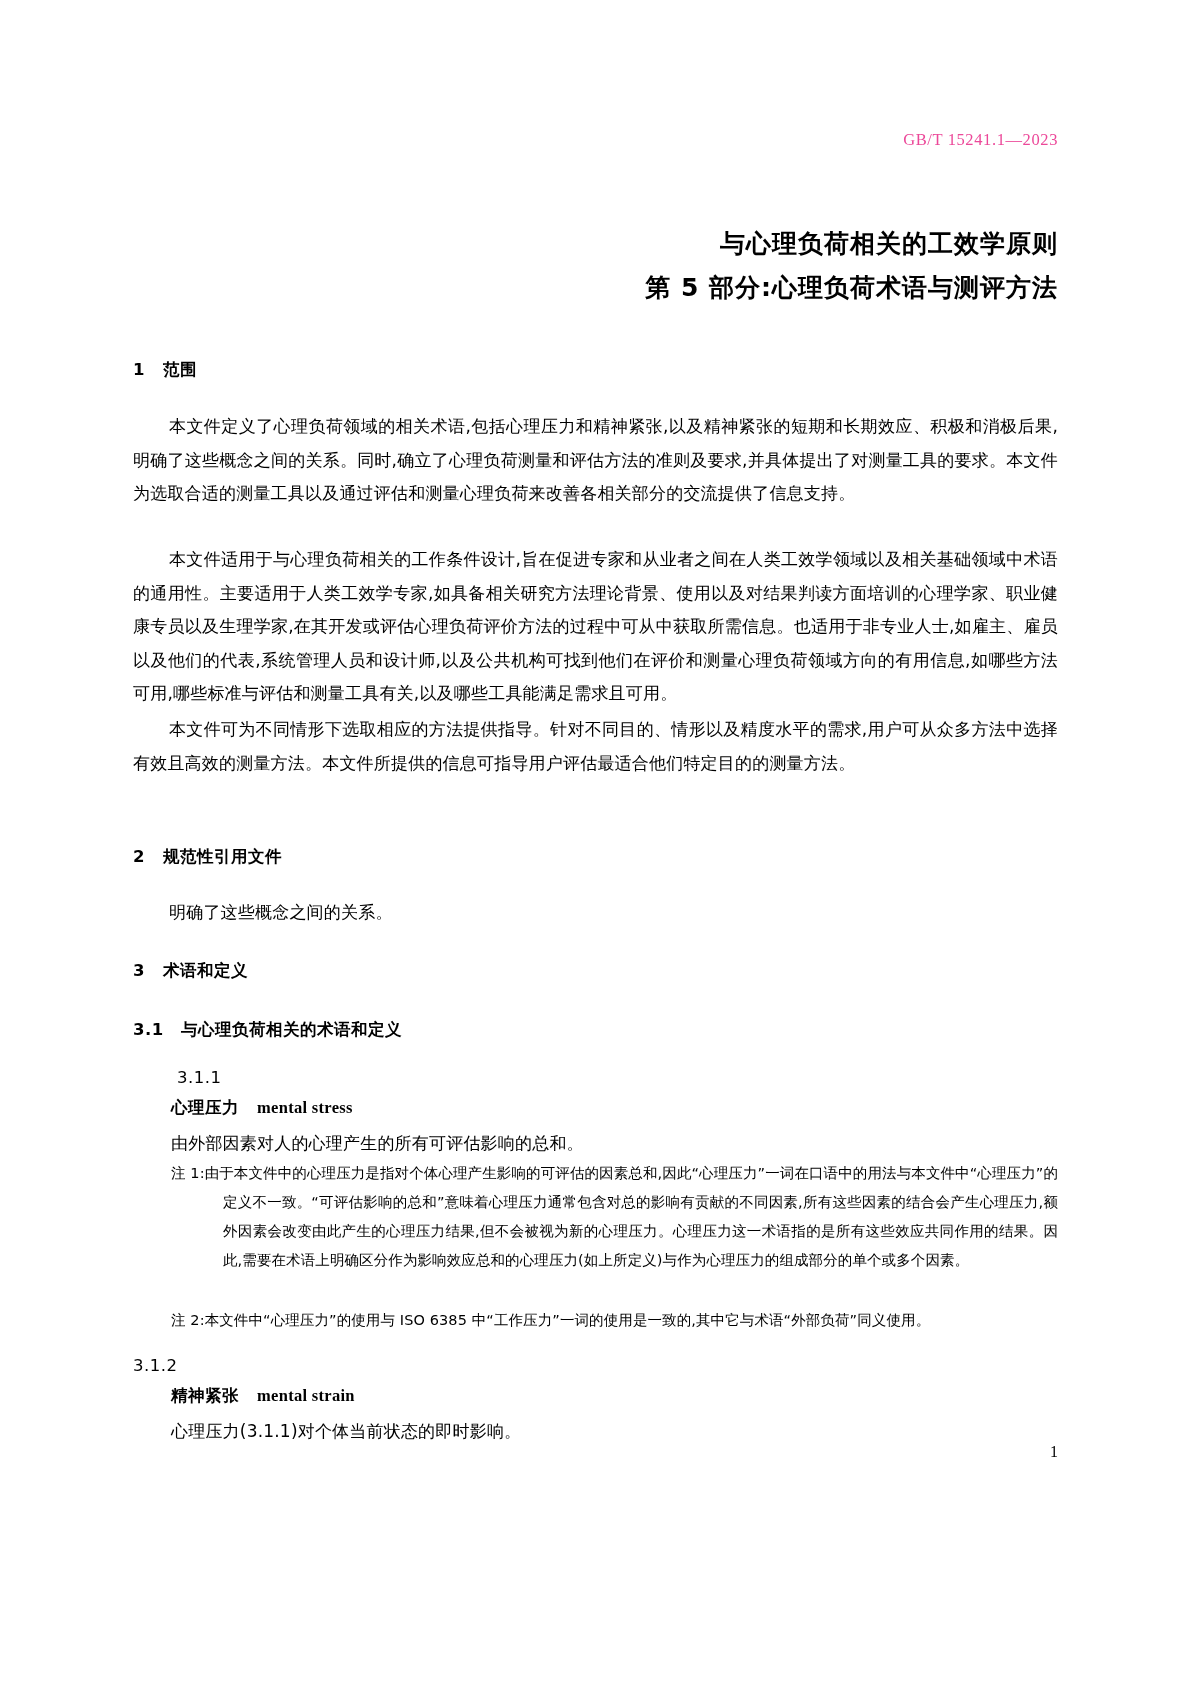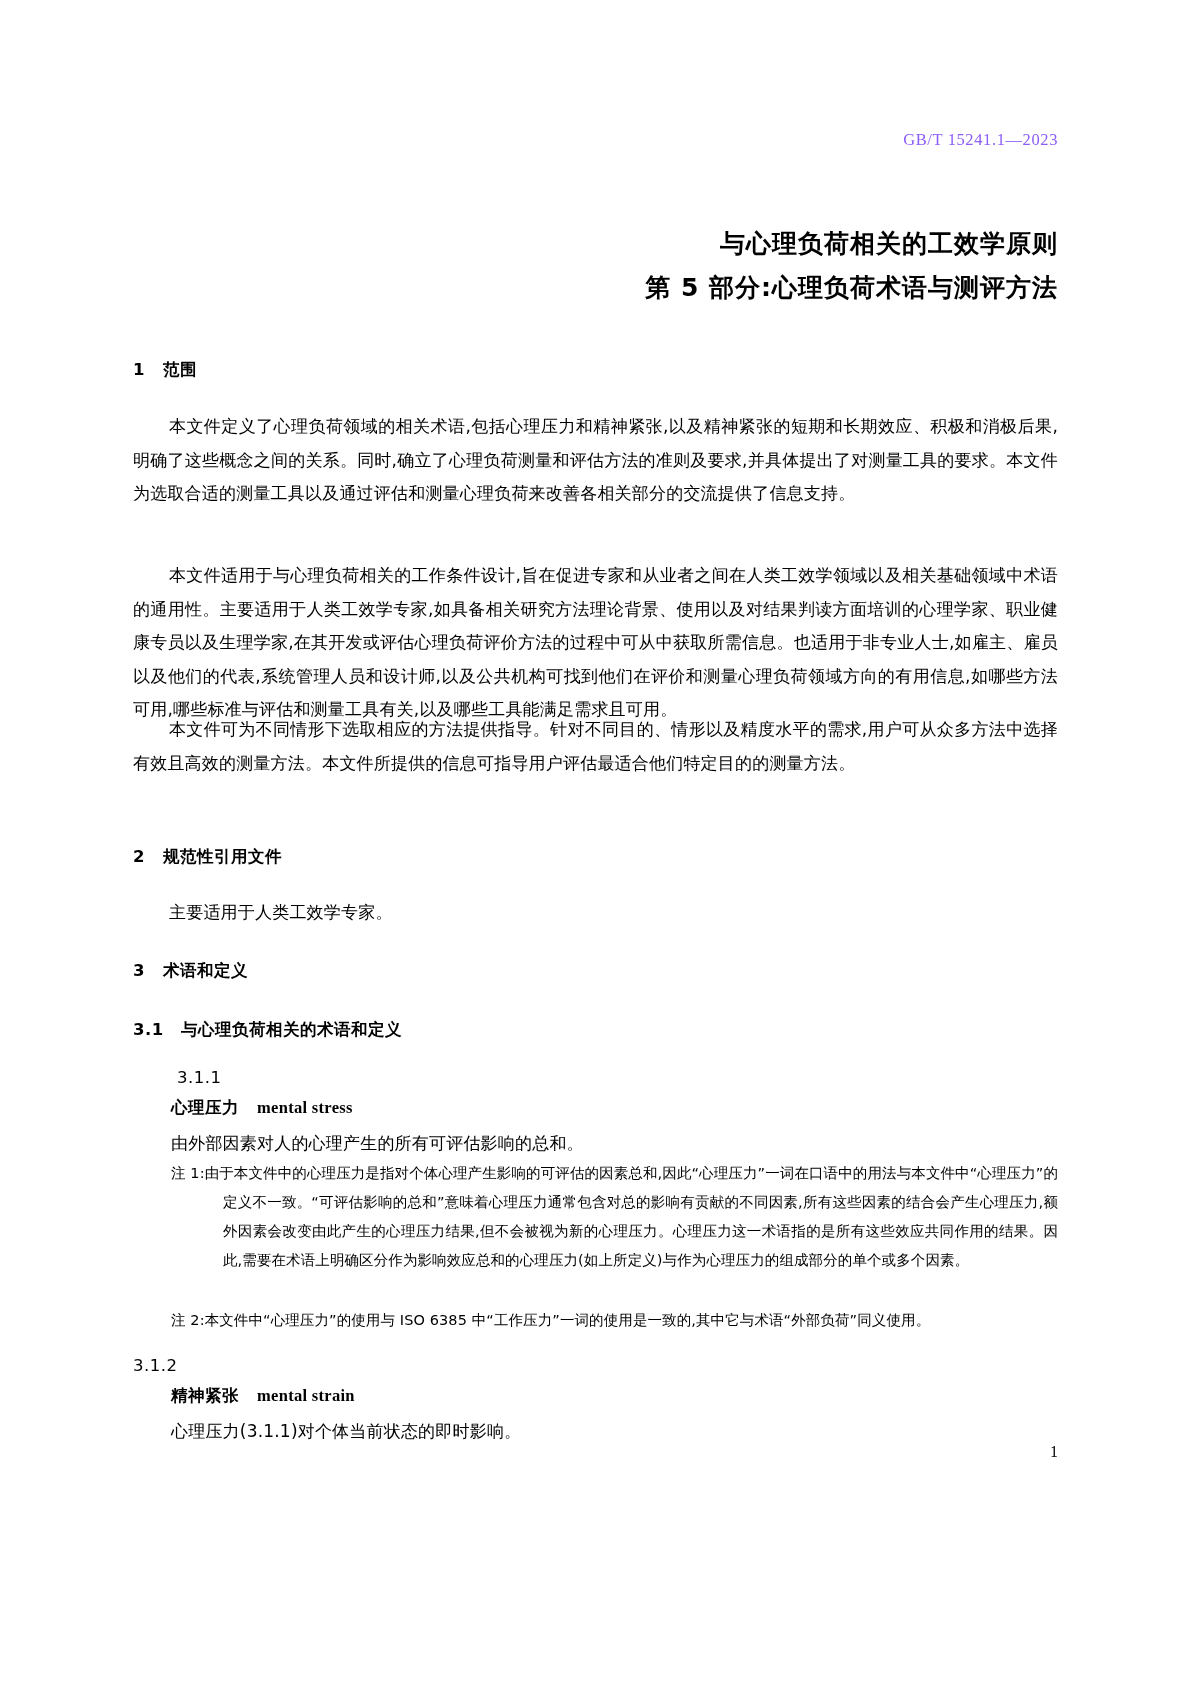--- a/index.html
+++ b/index.html
@@ -27,21 +27,21 @@
     height: 1685px;
   }
   
   .header {
     position: absolute;
     top: 130px;
     right: 0;
     font-family: "Liberation Serif", serif;
     font-size: 16.5px;
     letter-spacing: 0.6px;
-    color: #8b5cf6;
+    color: #ec4899;
     white-space: nowrap;
   }
   
   .doc-title {
     position: absolute;
     top: 222px;
     left: 0;
     width: 925px;
     text-align: right;
     font-family: "DejaVu Sans", sans-serif;
@@ -173,29 +173,29 @@
       <span>与心理负荷相关的工效学原则</span>
       <span class="l2">第 5 部分:心理负荷术语与测评方法</span>
     </div>
 
     <div class="h1" style="top: 359px;">
       <span class="num">1</span><span>范围</span>
     </div>
 
     <div class="para indent" style="top: 410px;">本文件定义了心理负荷领域的相关术语,包括心理压力和精神紧张,以及精神紧张的短期和长期效应、积极和消极后果,明确了这些概念之间的关系。同时,确立了心理负荷测量和评估方法的准则及要求,并具体提出了对测量工具的要求。本文件为选取合适的测量工具以及通过评估和测量心理负荷来改善各相关部分的交流提供了信息支持。</div>
 
-    <div class="para indent" style="top: 543px; margin-top: 16px;">本文件适用于与心理负荷相关的工作条件设计,旨在促进专家和从业者之间在人类工效学领域以及相关基础领域中术语的通用性。主要适用于人类工效学专家,如具备相关研究方法理论背景、使用以及对结果判读方面培训的心理学家、职业健康专员以及生理学家,在其开发或评估心理负荷评价方法的过程中可从中获取所需信息。也适用于非专业人士,如雇主、雇员以及他们的代表,系统管理人员和设计师,以及公共机构可找到他们在评价和测量心理负荷领域方向的有用信息,如哪些方法可用,哪些标准与评估和测量工具有关,以及哪些工具能满足需求且可用。</div>
+    <div class="para indent" style="top: 543px;">本文件适用于与心理负荷相关的工作条件设计,旨在促进专家和从业者之间在人类工效学领域以及相关基础领域中术语的通用性。主要适用于人类工效学专家,如具备相关研究方法理论背景、使用以及对结果判读方面培训的心理学家、职业健康专员以及生理学家,在其开发或评估心理负荷评价方法的过程中可从中获取所需信息。也适用于非专业人士,如雇主、雇员以及他们的代表,系统管理人员和设计师,以及公共机构可找到他们在评价和测量心理负荷领域方向的有用信息,如哪些方法可用,哪些标准与评估和测量工具有关,以及哪些工具能满足需求且可用。</div>
 
     <div class="para indent" style="top: 713px;">本文件可为不同情形下选取相应的方法提供指导。针对不同目的、情形以及精度水平的需求,用户可从众多方法中选择有效且高效的测量方法。本文件所提供的信息可指导用户评估最适合他们特定目的的测量方法。</div>
 
     <div class="h1" style="top: 846px;">
       <span class="num">2</span><span>规范性引用文件</span>
     </div>
 
-    <div class="para indent" style="top: 896px;">主要适用于人类工效学专家。</div>
+    <div class="para indent" style="top: 896px;">明确了这些概念之间的关系。</div>
 
     <div class="h1" style="top: 960px;">
       <span class="num">3</span><span>术语和定义</span>
     </div>
 
     <div class="h2" style="top: 1019px;">
       <span class="num">3.1</span><span>与心理负荷相关的术语和定义</span>
     </div>
 
     <div class="h3num" style="top: 1068px; margin-left: 44px;">3.1.1</div>

